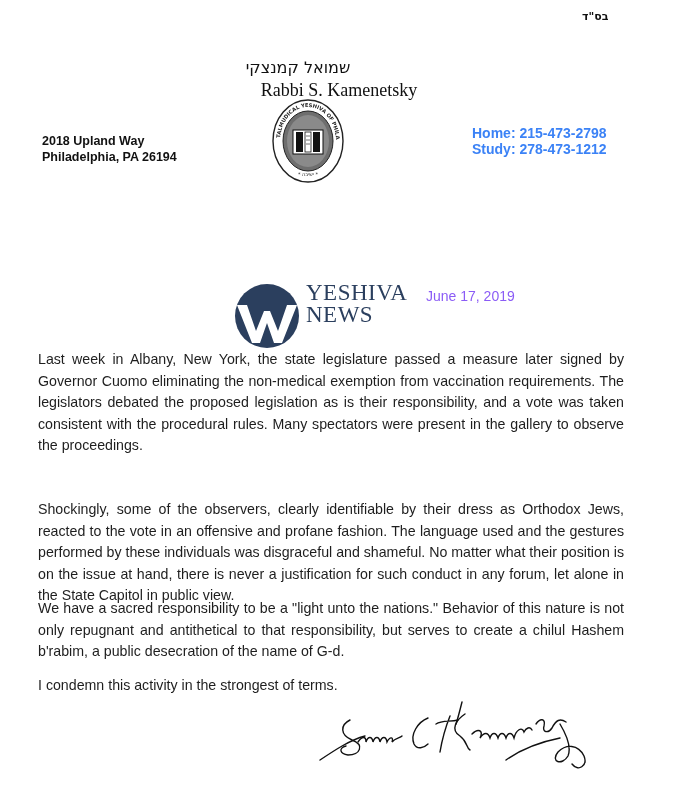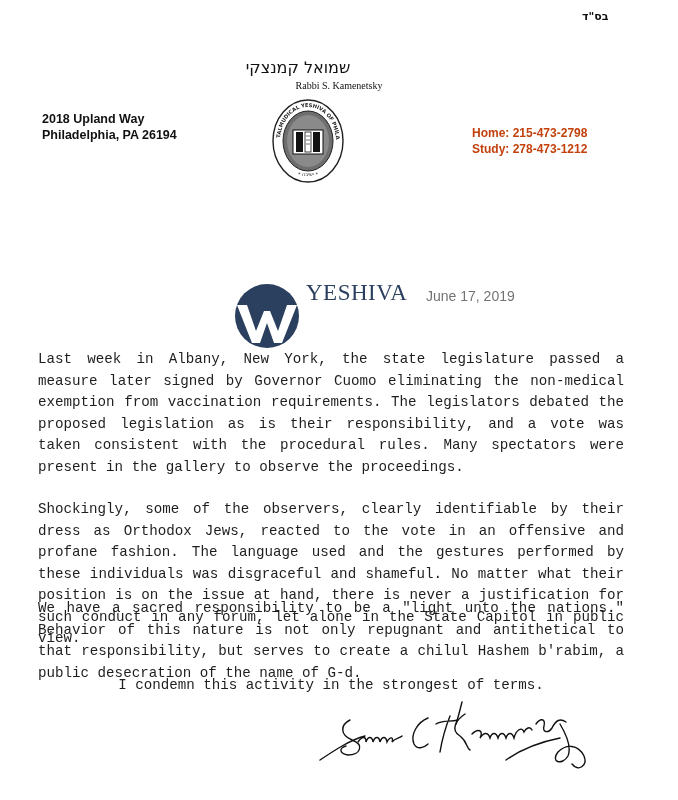--- a/index.html
+++ b/index.html
@@ -2,36 +2,36 @@
 <html><head>
 <meta charset="utf-8">
 <style>
   html, body { margin: 0; padding: 0; background: #ffffff; }
   body { width: 678px; height: 800px; position: relative; overflow: hidden; color: #1a1a1a; }
   .abs { position: absolute; }
 
   .bsd { left: 582px; top: 10px; font-family: "DejaVu Sans", sans-serif; font-size: 11px; font-weight: bold; direction: rtl; color: #111; }
 
   .heb-name { left: 0; width: 596px; top: 58px; text-align: center; font-family: "DejaVu Sans", sans-serif; font-size: 16px; direction: rtl; color: #111; }
-  .eng-name { left: 0; width: 678px; top: 80px; text-align: center; font-family: "Liberation Serif", serif; font-size: 10px; color: #111; }
+  .eng-name { left: 0; width: 678px; top: 80px; text-align: center; font-family: "Liberation Serif", serif; font-size: 18px; color: #111; }
 
-  .addr { left: 42px; top: 111px; font-family: "Liberation Sans", sans-serif; font-size: 12.5px; font-weight: bold; line-height: 16px; color: #111; }
-  .phones { left: 472px; top: 125px; font-family: "Liberation Sans", sans-serif; font-size: 12px; font-weight: bold; line-height: 16px; color: #c2410c; text-align: center; }
+  .addr { left: 42px; top: 133px; font-family: "Liberation Sans", sans-serif; font-size: 12.5px; font-weight: bold; line-height: 16px; color: #111; }
+  .phones { left: 472px; top: 125px; font-family: "Liberation Sans", sans-serif; font-size: 14px; font-weight: bold; line-height: 16px; color: #3b82f6; text-align: center; }
 
   .seal { left: 271px; top: 98px; width: 74px; height: 86px; }
 
   .logo { left: 234px; top: 283px; width: 66px; height: 66px; }
   .logo-text { left: 306px; top: 282px; font-family: "Liberation Serif", serif; font-size: 23px; line-height: 22px; color: #2b3f5e; letter-spacing: 0.5px; }
-  .date { left: 426px; top: 288px; font-family: "Liberation Sans", sans-serif; font-size: 14px; color: #737373; }
+  .date { left: 426px; top: 288px; font-family: "Liberation Sans", sans-serif; font-size: 14px; color: #8b5cf6; }
 
-  .body-text { left: 38px; width: 586px; font-family: Liberation Mono, monospace; font-size: 14.2px; line-height: 21.5px; text-align: justify; color: #1e1e1e; }
+  .body-text { left: 38px; width: 586px; font-family: Liberation Sans, sans-serif; font-size: 14.2px; line-height: 21.5px; text-align: justify; color: #1e1e1e; }
   .p1 { top: 349px; }
   .p2 { top: 499px; }
   .p3 { top: 598px; }
-  .p4 { top: 675px; text-align: center; }
+  .p4 { top: 675px; text-align: left; }
 
   .sig { left: 310px; top: 700px; width: 350px; height: 90px; }
 </style>
 </head>
 <body>
 
 <div class="abs bsd">בס"ד</div>
 
 <div class="abs heb-name">שמואל קמנצקי</div>
 <div class="abs eng-name">Rabbi S. Kamenetsky</div>
@@ -66,20 +66,21 @@
   <text x="37" y="78" text-anchor="middle" font-family="DejaVu Sans, sans-serif" font-size="5" fill="#222">* ישיבה *</text>
 </svg>
 
 <svg class="abs logo" viewBox="0 0 66 66">
   <circle cx="33" cy="33" r="32" fill="#2b3f5e"></circle>
   <polygon points="3,22 13,22 22,48 30,28 36,28 44,48 53,22 63,22 48,60 40,60 33,40 26,60 18,60" fill="#ffffff"></polygon>
 </svg>
 
 <div class="abs logo-text">
   <div>YESHIVA</div>
+  <div>NEWS</div>
 </div>
 
 <div class="abs date">June 17, 2019</div>
 
 <div class="abs body-text p1">Last week in Albany, New York, the state legislature passed a measure later signed by Governor Cuomo eliminating the non-medical exemption from vaccination requirements. The legislators debated the proposed legislation as is their responsibility, and a vote was taken consistent with the procedural rules. Many spectators were present in the gallery to observe the proceedings.</div>
 <div class="abs body-text p2">Shockingly, some of the observers, clearly identifiable by their dress as Orthodox Jews, reacted to the vote in an offensive and profane fashion. The language used and the gestures performed by these individuals was disgraceful and shameful. No matter what their position is on the issue at hand, there is never a justification for such conduct in any forum, let alone in the State Capitol in public view.</div>
 <div class="abs body-text p3">We have a sacred responsibility to be a "light unto the nations." Behavior of this nature is not only repugnant and antithetical to that responsibility, but serves to create a chilul Hashem b'rabim, a public desecration of the name of G-d.</div>
 <div class="abs body-text p4">I condemn this activity in the strongest of terms.</div>
 
 <svg class="abs sig" viewBox="0 0 350 90" fill="none" stroke="#111" stroke-width="1.4" stroke-linecap="round">

